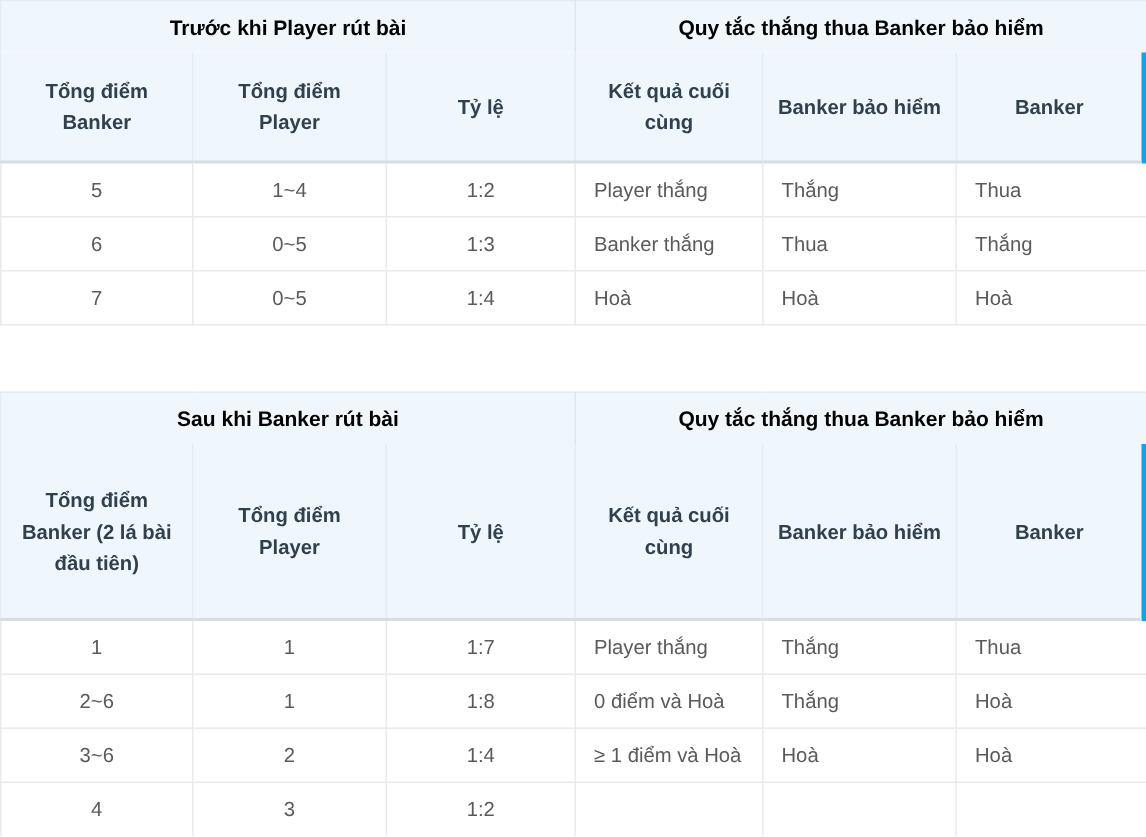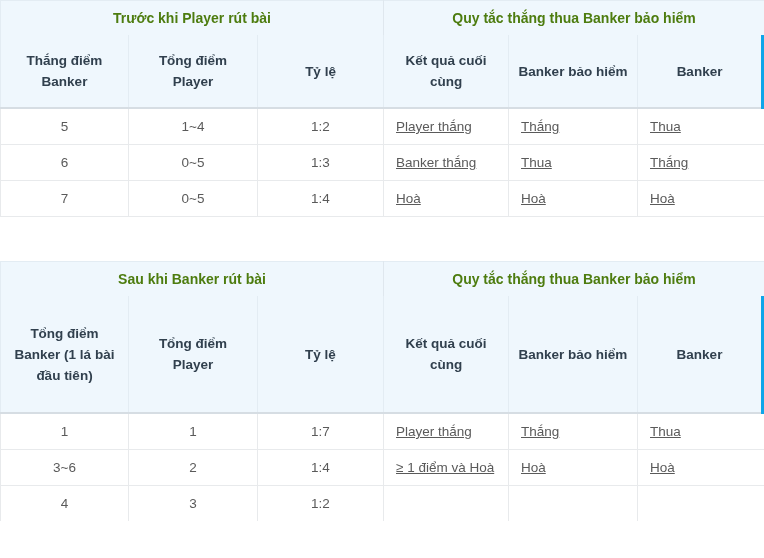--- a/index.html
+++ b/index.html
@@ -32,21 +32,21 @@
   col.c1 { width: 128px; }
   col.c2 { width: 129px; }
   col.c3 { width: 126px; }
   col.c4 { width: 125px; }
   col.c5 { width: 129px; }
   col.c6 { width: 127px; }
 
   
   tr.group-head th {
     background: #eff7fd;
-    color: #4d7c0f;
+    color: #000000;
     font-size: 14px;
     font-weight: bold;
     text-align: center;
     height: 34px;
     padding: 0 6px;
     border: 1px solid #e3ecf3;
     border-bottom: none;
     line-height: 18px;
   }
   tr.group-head th.left-group {
@@ -78,21 +78,21 @@
     font-size: 13.5px;
     color: #5a5a5a;
     height: 35px;
     padding: 0 12px;
     border: 1px solid #e8eaec;
     vertical-align: middle;
     white-space: nowrap;
     overflow: hidden;
   }
   td.num   { text-align: center; }
-  td.text  { text-align: left; text-decoration: underline; }
+  td.text  { text-align: left; }
 
   .gap { height: 44px; }
 
   
   .t2 tbody tr.last td { border-bottom: none; }
 </style>
 </head>
 <body>
 
 <div class="page">
@@ -105,21 +105,21 @@
       <col class="c4">
         <col class="c5">
         <col class="c6">
     </colgroup>
     <thead>
       <tr class="group-head">
         <th class="left-group" colspan="3">Trước khi Player rút bài</th>
         <th colspan="3">Quy tắc thắng thua Banker bảo hiểm</th>
       </tr>
       <tr class="col-head">
-        <th>Thắng điểm Banker</th>
+        <th>Tổng điểm Banker</th>
         <th>Tổng điểm Player</th>
         <th>Tỷ lệ</th>
         <th>Kết quả cuối cùng</th>
         <th>Banker bảo hiểm</th>
         <th>Banker</th>
       </tr>
     </thead>
     <tbody>
       <tr>
         <td class="num">5</td>
@@ -158,36 +158,44 @@
       <col class="c4">
         <col class="c5">
         <col class="c6">
     </colgroup>
     <thead>
       <tr class="group-head">
         <th class="left-group" colspan="3">Sau khi Banker rút bài</th>
         <th colspan="3">Quy tắc thắng thua Banker bảo hiểm</th>
       </tr>
       <tr class="col-head">
-        <th>Tổng điểm Banker (1 lá bài đầu tiên)</th>
+        <th>Tổng điểm Banker (2 lá bài đầu tiên)</th>
         <th>Tổng điểm Player</th>
         <th>Tỷ lệ</th>
         <th>Kết quả cuối cùng</th>
         <th>Banker bảo hiểm</th>
         <th>Banker</th>
       </tr>
     </thead>
     <tbody>
       <tr>
         <td class="num">1</td>
         <td class="num">1</td>
         <td class="num">1:7</td>
         <td class="text">Player thắng</td>
         <td class="text">Thắng</td>
         <td class="text">Thua</td>
+      </tr>
+      <tr>
+        <td class="num">2~6</td>
+        <td class="num">1</td>
+        <td class="num">1:8</td>
+        <td class="text">0 điểm và Hoà</td>
+        <td class="text">Thắng</td>
+        <td class="text">Hoà</td>
       </tr>
       <tr>
         <td class="num">3~6</td>
         <td class="num">2</td>
         <td class="num">1:4</td>
         <td class="text">≥ 1 điểm và Hoà</td>
         <td class="text">Hoà</td>
         <td class="text">Hoà</td>
       </tr>
       <tr class="last">

